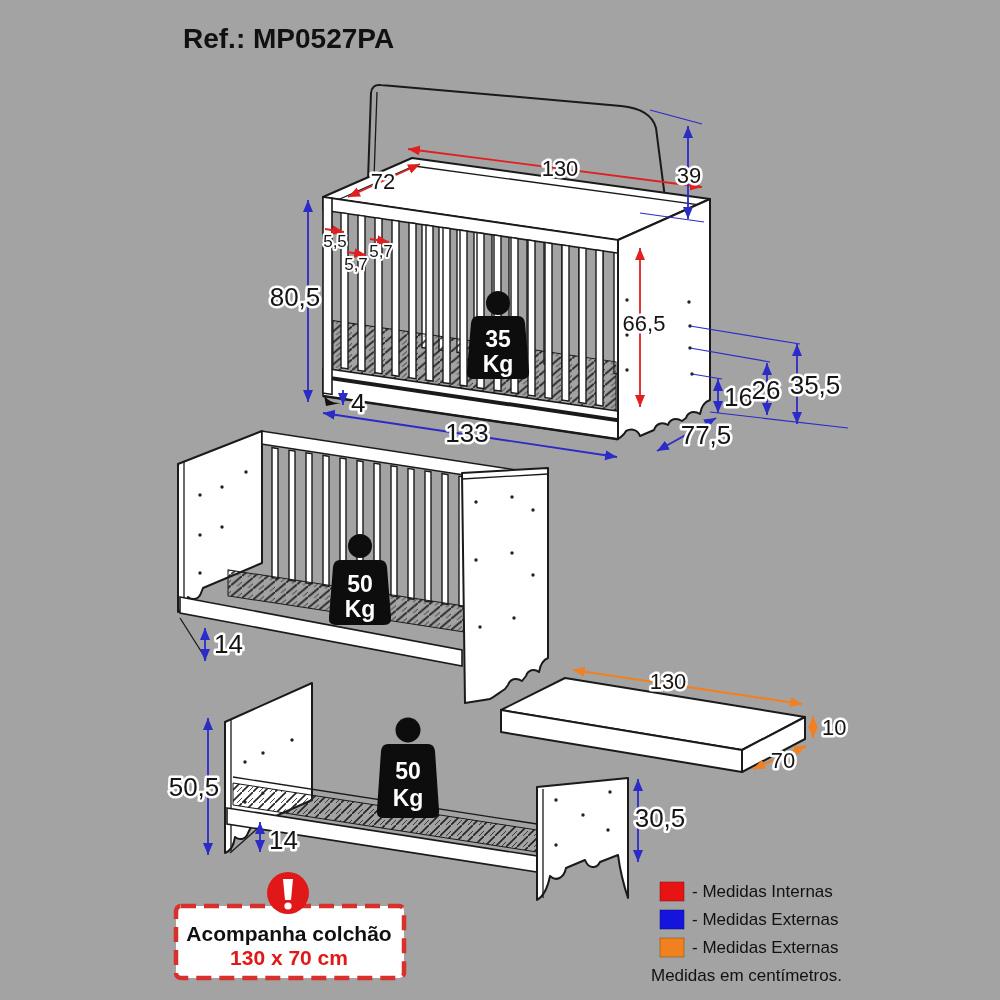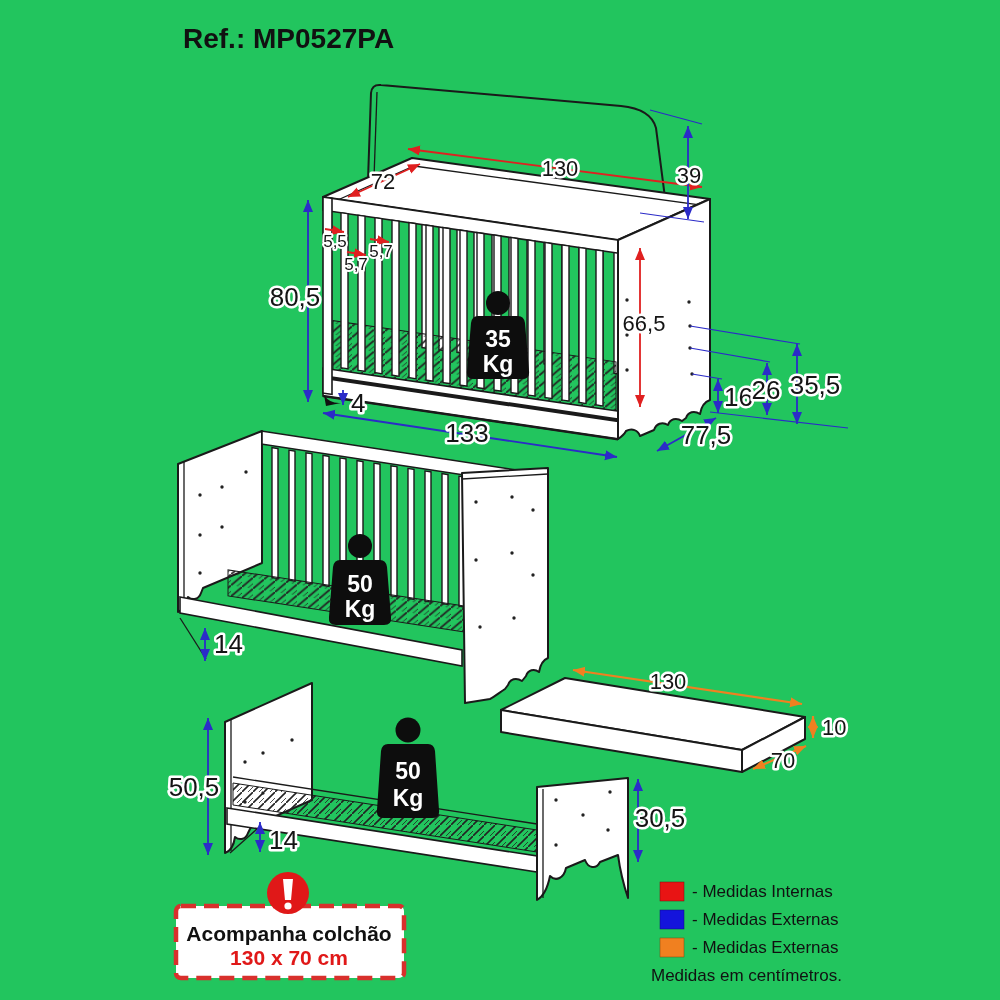--- a/index.html
+++ b/index.html
@@ -1,16 +1,16 @@
 <!DOCTYPE html>
 <html><head>
 <meta charset="utf-8">
 <style>
   html,body{margin:0;padding:0;background:#fff;}
-  #stage{position:relative;width:1000px;height:1000px;background:#22c55e;overflow:hidden;}
+  #stage{position:relative;width:1000px;height:1000px;background:#a3a3a3;overflow:hidden;}
   svg{font-family:"Liberation Sans", sans-serif;}
   .title{font-size:28px;font-weight:700;fill:#111;}
   .dim{font-size:22px;fill:#141414;paint-order:stroke;stroke:#fff;stroke-width:5px;stroke-linejoin:round;text-anchor:middle;}
   .dim-lg{font-size:26px;fill:#141414;paint-order:stroke;stroke:#fff;stroke-width:5px;stroke-linejoin:round;text-anchor:middle;}
   .dim-sm{font-size:17px;fill:#141414;paint-order:stroke;stroke:#fff;stroke-width:4px;stroke-linejoin:round;text-anchor:middle;}
   .s{text-anchor:start;}
   .ln-k{stroke:#1a1a1a;stroke-width:2;fill:none;stroke-linecap:round;}
   .ln-thin{stroke:#1a1a1a;stroke-width:1.3;fill:none;}
   .panel{fill:#fff;stroke:#1a1a1a;stroke-width:2;stroke-linejoin:round;}
   .slat{fill:#fff;stroke:#1a1a1a;stroke-width:1.4;}

